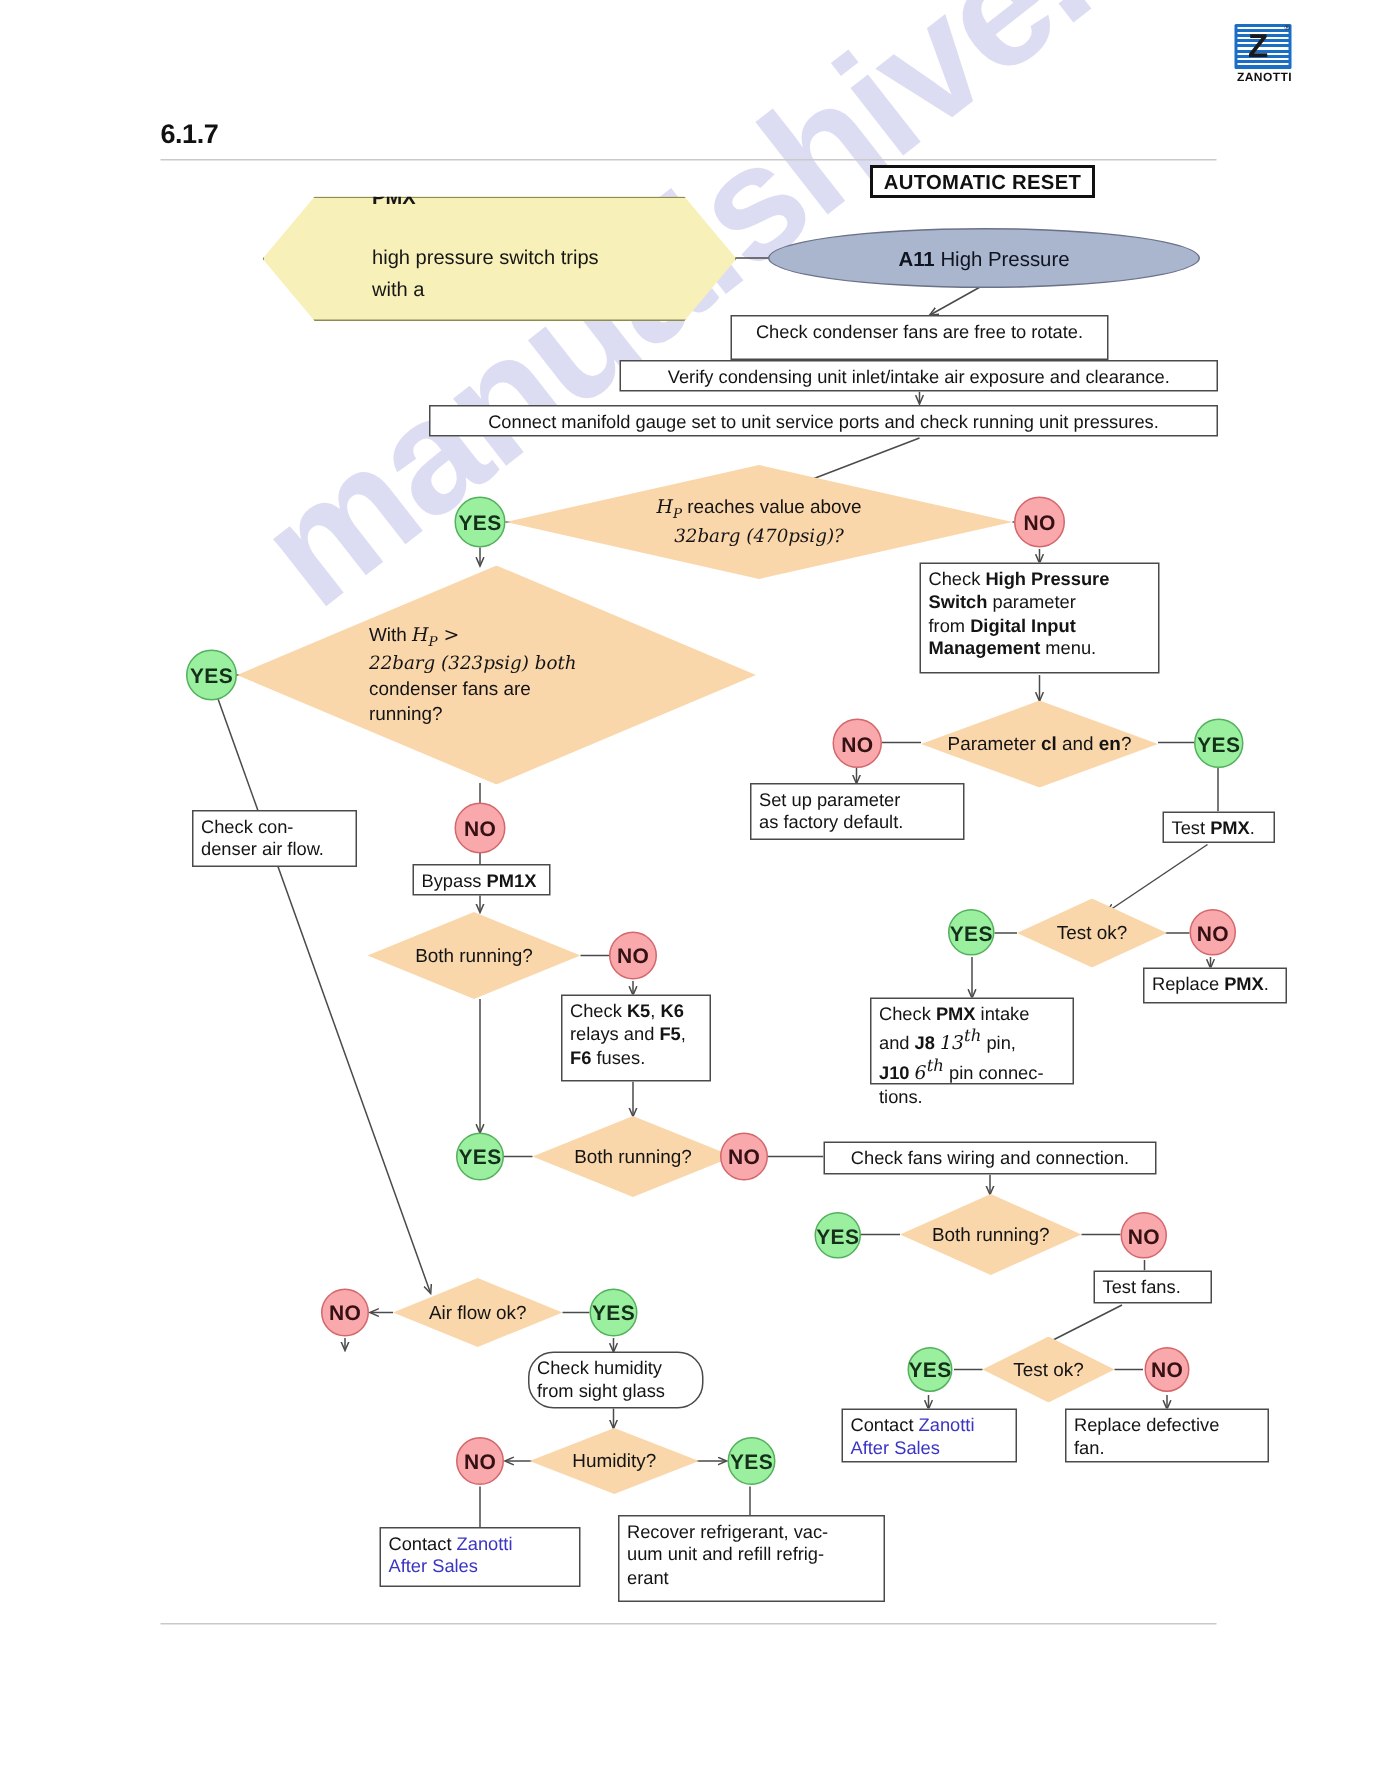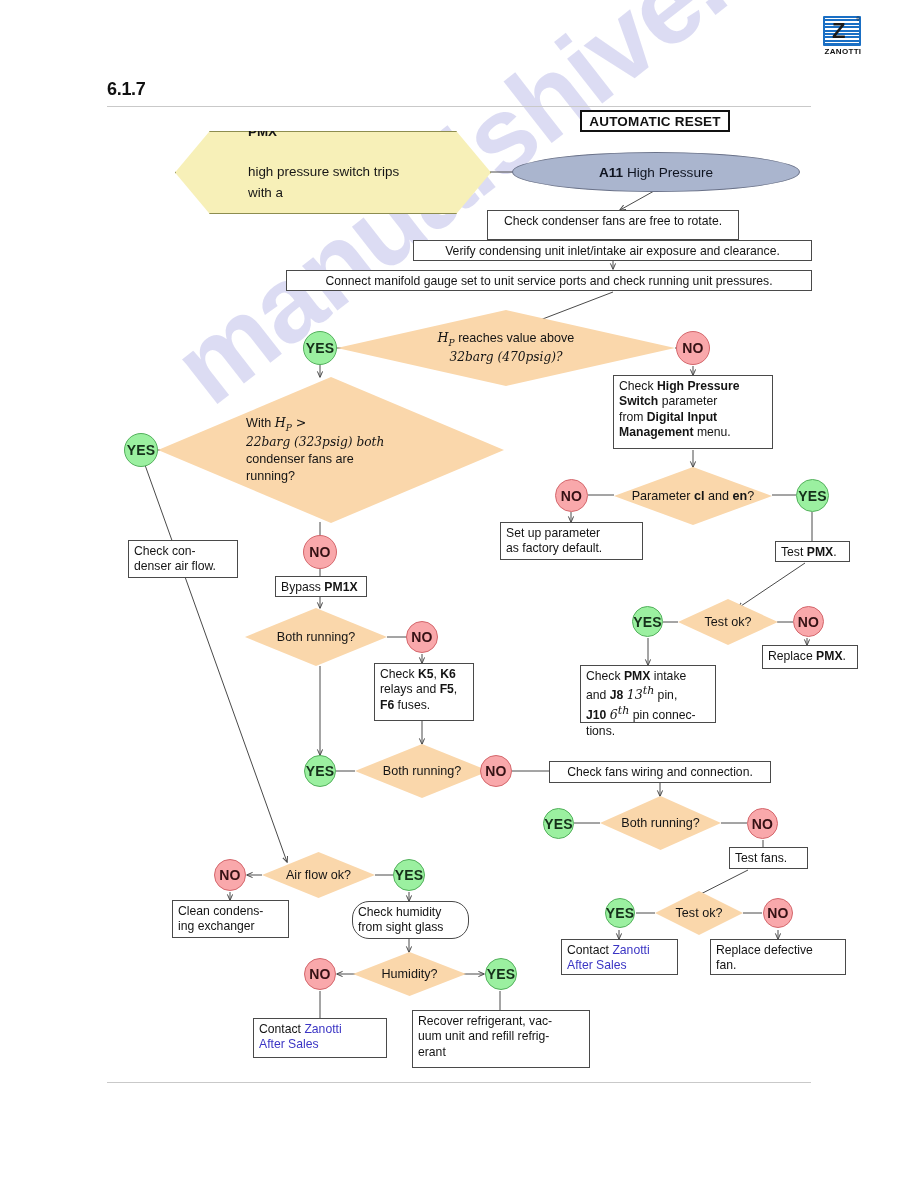--- a/index.html
+++ b/index.html
@@ -365,24 +365,20 @@
     <span>fan.</span>
   </div>
 
   <div class="dia-wrap" style="left:262px;top:852px;width:113px;height:46px;">
     <div class="dia-shape"></div>
     <div class="dia-label">Air flow ok?</div>
   </div>
   <div class="pill no" style="left:214px;top:859px;width:32px;height:32px;">NO</div>
   <div class="pill yes" style="left:393px;top:859px;width:32px;height:32px;">YES</div>
 
-  <div class="node rbox" style="left:172px;top:900px;width:117px;height:38px;">
-    <span>Clean condens-</span><br>
-    <span>ing exchanger</span>
-  </div>
 
   <div class="node rbox" style="left:352px;top:901px;width:117px;height:38px;border-radius:17px;">
     <span>Check humidity</span><br>
     <span>from sight glass</span>
   </div>
 
   <div class="dia-wrap" style="left:353px;top:952px;width:113px;height:44px;">
     <div class="dia-shape"></div>
     <div class="dia-label">Humidity?</div>
   </div>

